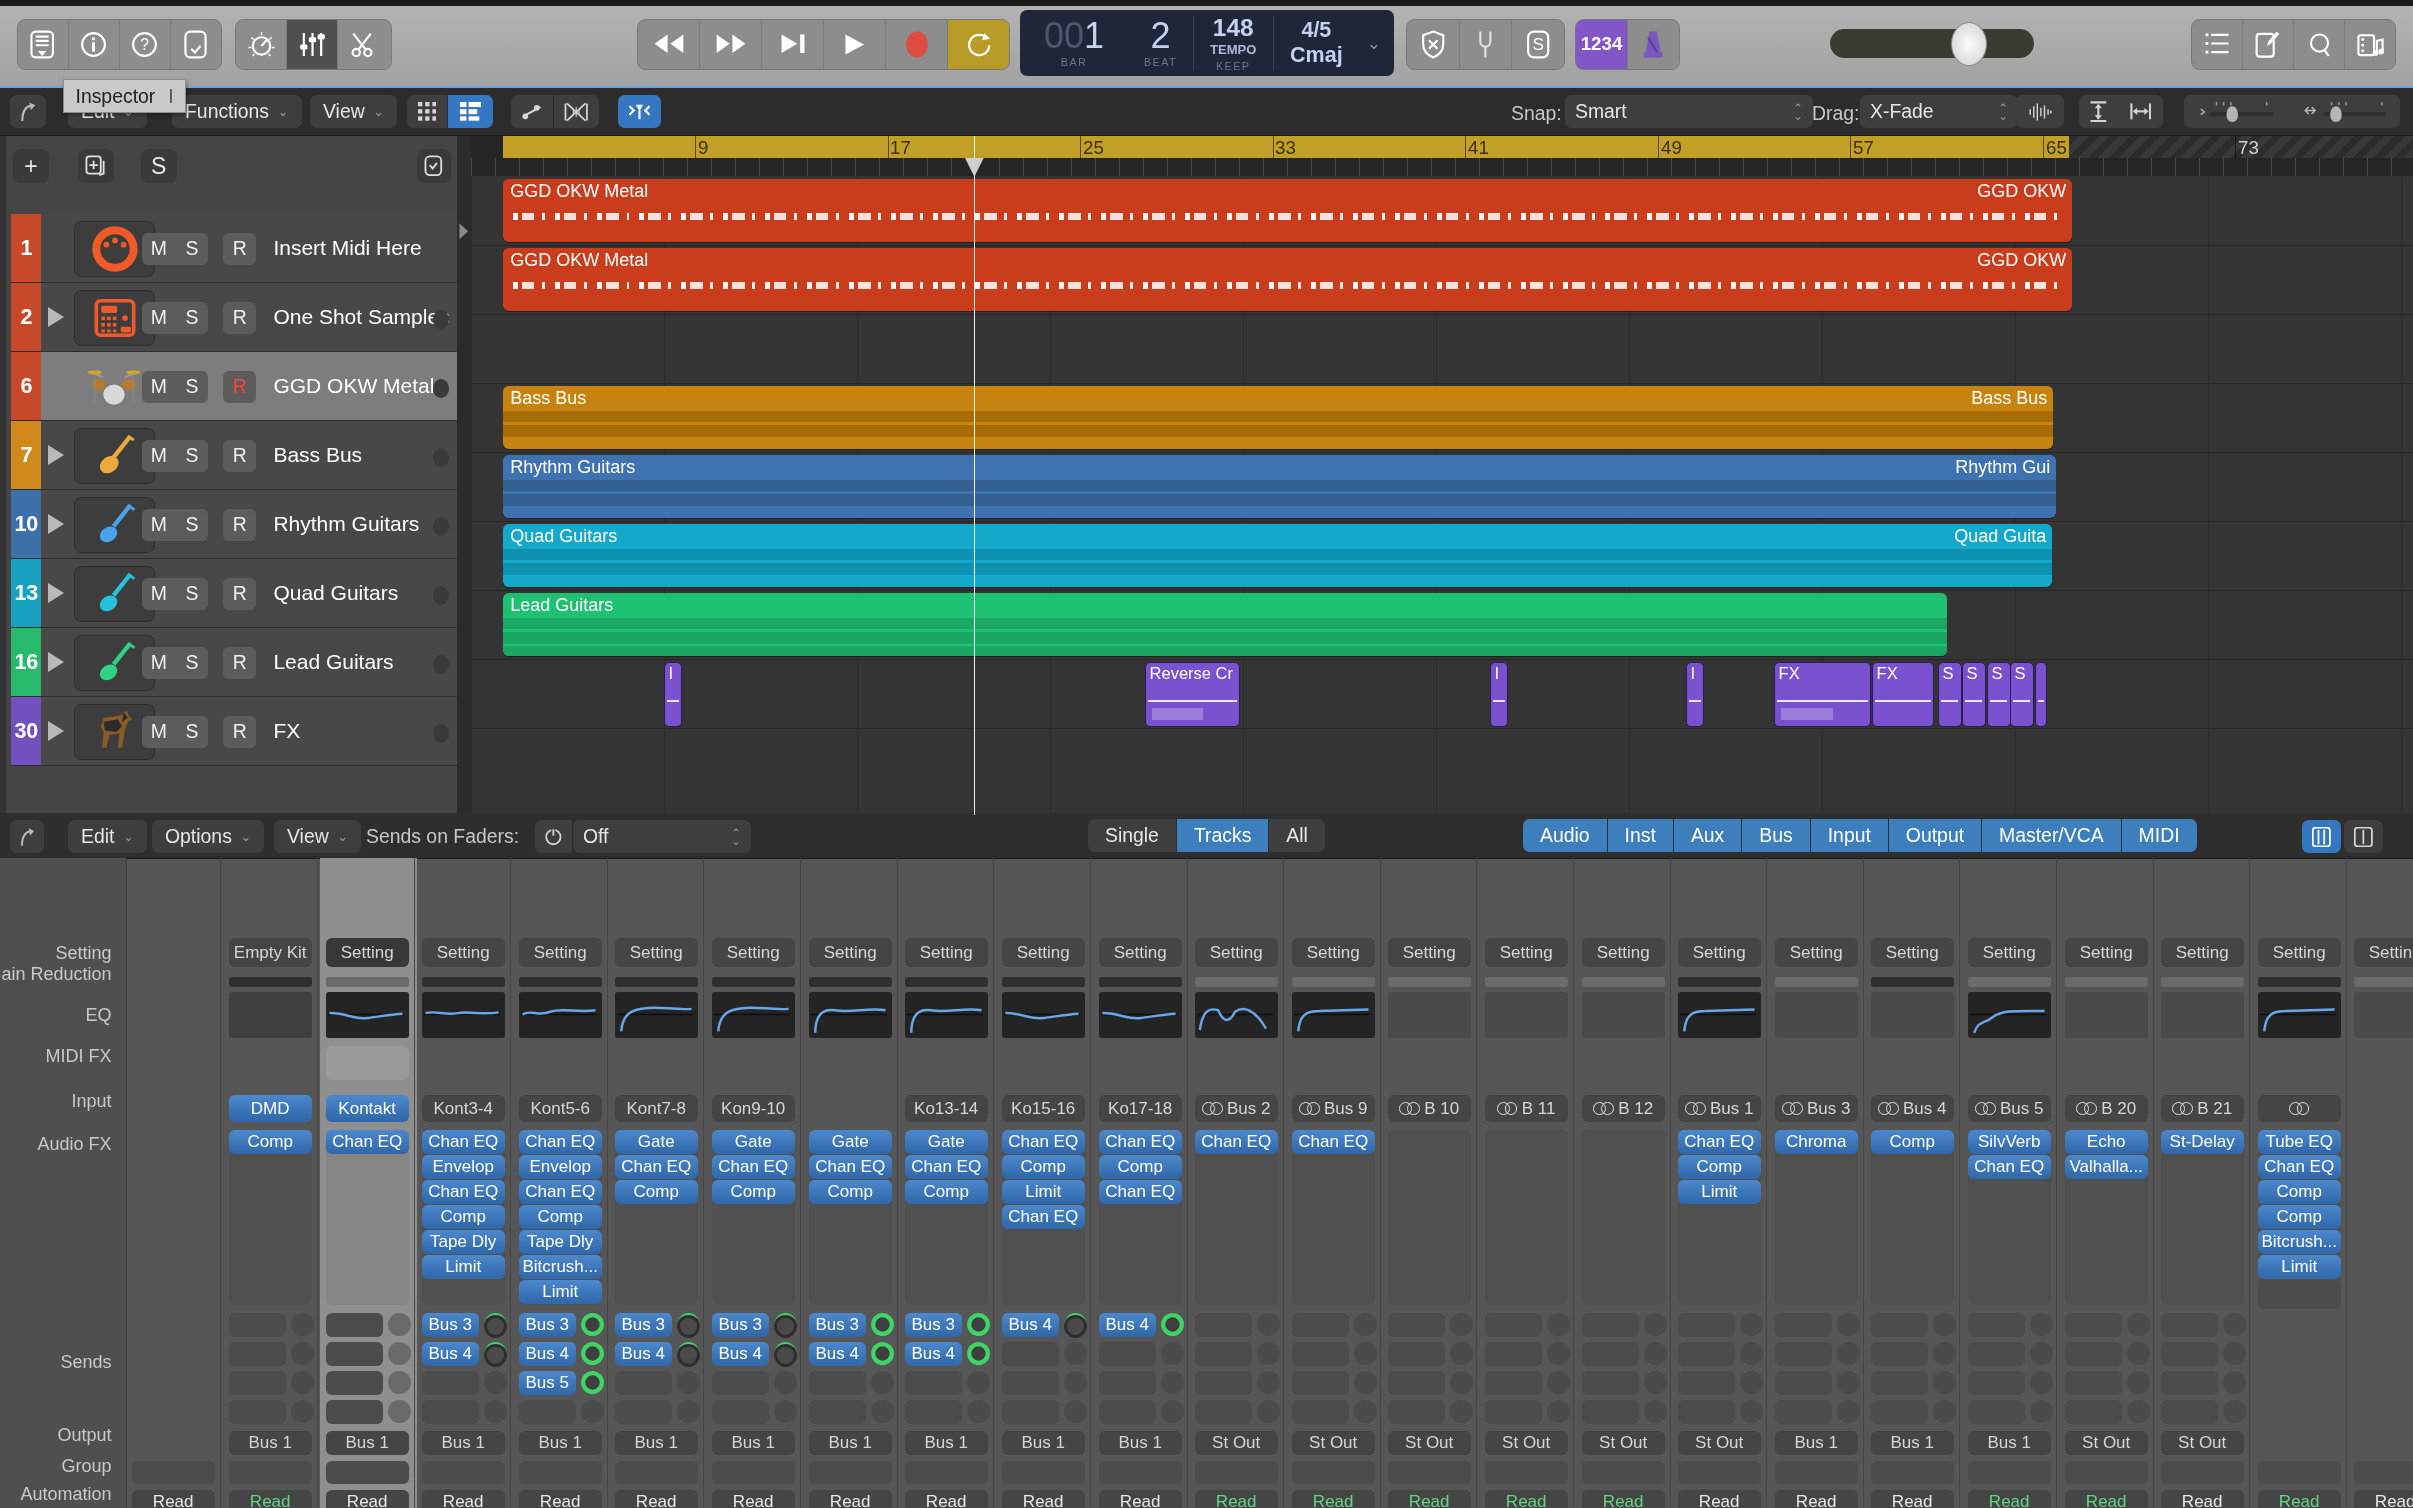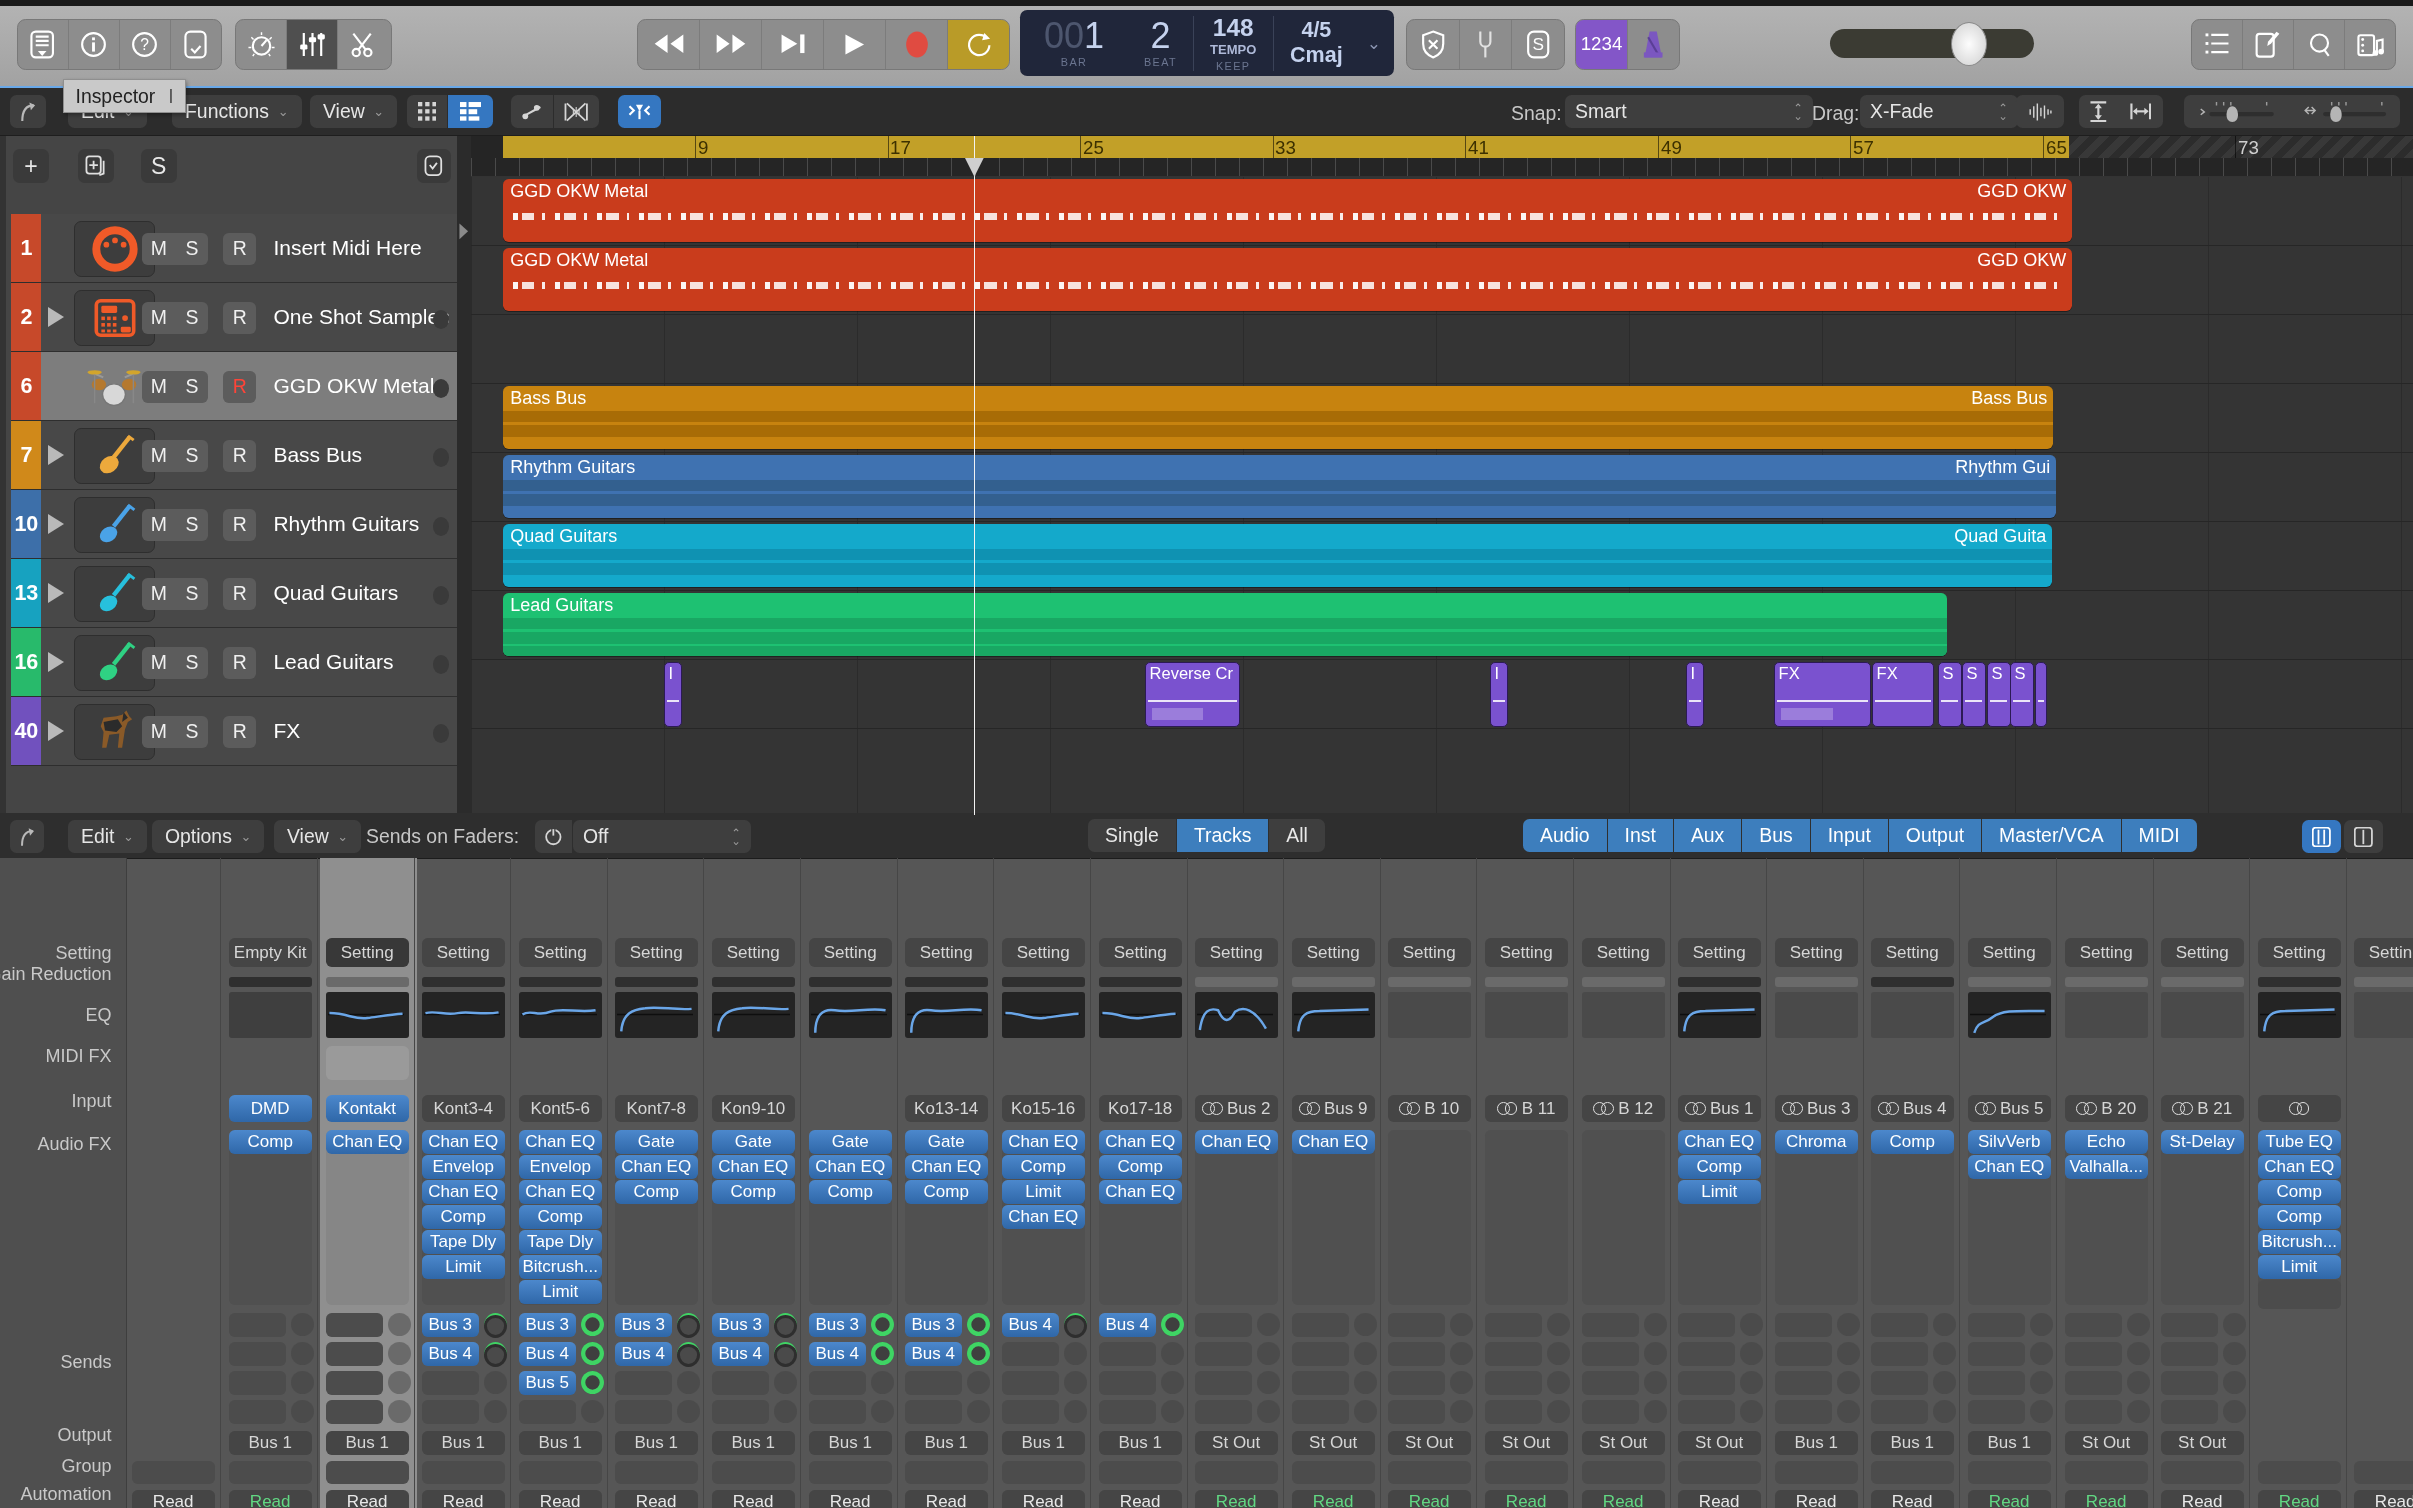--- a/index.html
+++ b/index.html
@@ -246,21 +246,21 @@
       </div>
     <div class="tbtn" style="width:52px;">
         <svg width="24.4" height="29" viewBox="0 0 34 40" style="font-size:34px">
           <rect x="3" y="2" width="28" height="36" rx="8" fill="none" stroke="#fff" stroke-width="3"></rect>
           <text x="17" y="28" text-anchor="middle" font-size="24" fill="#fff" font-family="Liberation Sans">S</text>
         </svg>
       </div>
   </div>
 
   <div class="abs tgroup" style="left:1575px;width:103px;">
-    <div class="tbtn" style="width:52px;background:#8356c8;font-size:18.7px;font-weight:normal;">1234</div>
+    <div class="tbtn" style="width:52px;background:#8356c8;font-size:18.7px;font-weight:bold;">1234</div>
     <div class="tbtn" style="width:52px;">
         <svg width="24.4" height="29" viewBox="0 0 34 40">
           <path d="M12 2h10l7 36H5z" fill="#7b57c0"></path>
           <path d="M24 34L10 10" stroke="#5b3f96" stroke-width="3"></path>
           <rect x="4" y="31" width="26" height="7" fill="#7b57c0"></rect>
         </svg>
       </div>
   </div>
 
   <div class="abs" id="volslider"></div>
@@ -579,21 +579,21 @@
               <path d="M50 4l9 7" stroke="#2fd183" stroke-width="4"></path>
             </svg>
           </div>
           <div class="abs msr m">M</div>
           <div class="abs msr s">S</div>
           <div class="abs msr r">R</div>
           <div class="abs tname">Lead Guitars</div>
           <div class="abs tdot"></div>
         </div>
         <div class="abs trow" style="top: 483px;">
-          <div class="abs tnum" style="background: rgb(113, 81, 190);">40</div>
+          <div class="abs tnum" style="background: rgb(113, 81, 190);">30</div>
           <div class="abs tri"></div>
           <div class="abs ticon">
             <svg width="40" height="46" viewBox="0 0 56 64">
               <path d="M38 8l6-6 4 8 4 4-6 4-4 10-4 26h-6l2-20-14 2-4 18H10l2-22-4-8 4-12 18-2z" fill="#8a5a28"></path>
               <path d="M40 4l6 8-8 6z" fill="#2b2b2b"></path>
               <path d="M12 18l20-4 6 10-8 8-16-2z" fill="#2b2b2b"></path>
             </svg>
           </div>
           <div class="abs msr m">M</div>
           <div class="abs msr s">S</div>

